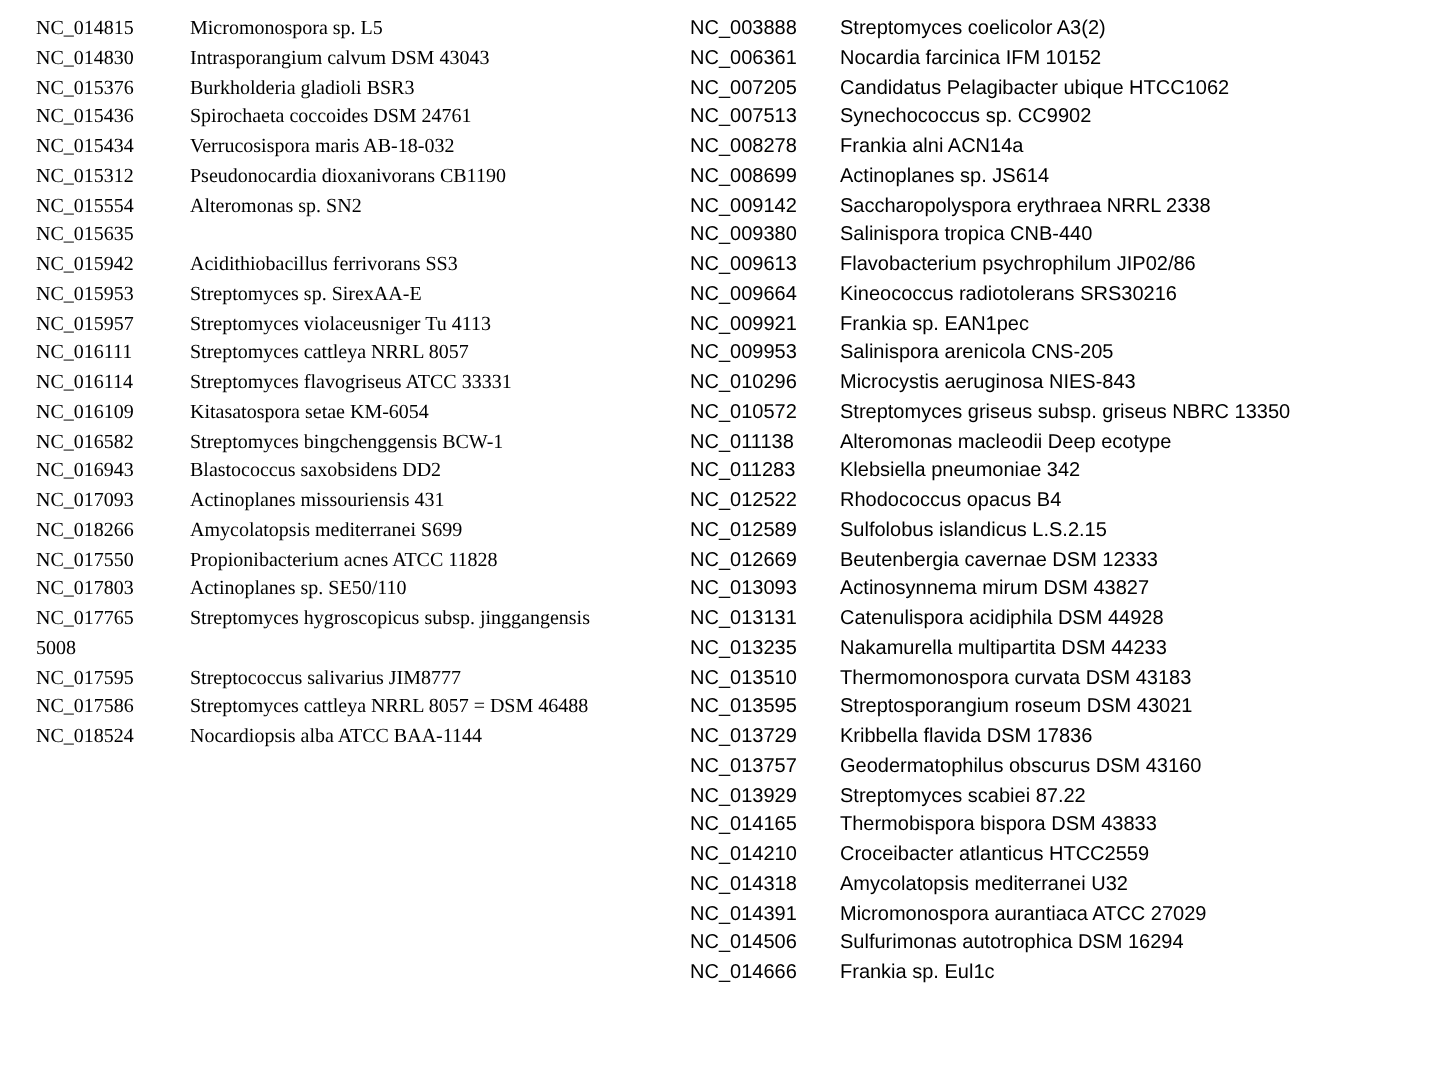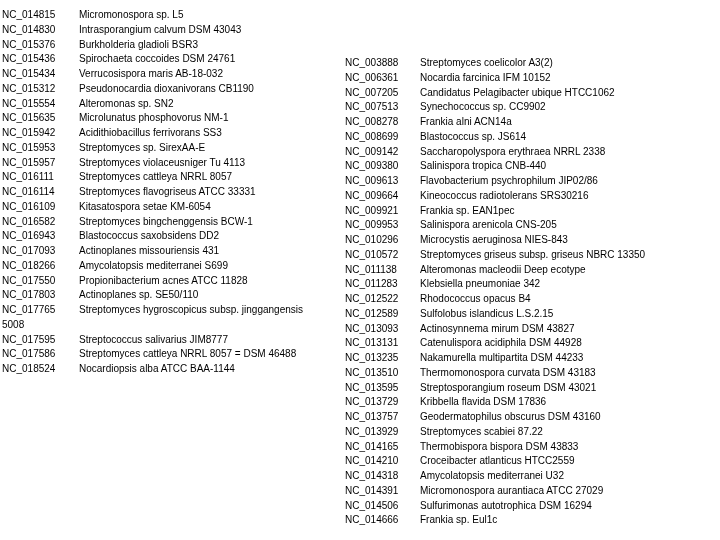--- a/index.html
+++ b/index.html
@@ -15,27 +15,27 @@
     overflow: hidden;
     font-family: "Liberation Sans", sans-serif;
     font-size: 10px;
     color: #000000;
   }
   .column {
     position: absolute;
     top: 8px;
   }
   #col-left {
-    left: 2px;
+    left: 18px;
     width: 322px;
+    font-family: Liberation Serif, serif;
   }
   #col-right {
     left: 345px;
     width: 372px;
-    margin-top: 48px;
   }
   .row {
     display: flex;
     align-items: baseline;
     line-height: 14.75px;
     height: 14.75px;
     white-space: nowrap;
   }
   .acc {
     flex: 0 0 77px;
@@ -77,21 +77,20 @@
       <div class="row">
         <span class="acc">NC_015312</span>
         <span class="org">Pseudonocardia dioxanivorans CB1190</span>
       </div>
       <div class="row">
         <span class="acc">NC_015554</span>
         <span class="org">Alteromonas sp. SN2</span>
       </div>
       <div class="row">
         <span class="acc">NC_015635</span>
-        <span class="org">Microlunatus phosphovorus NM-1</span>
       </div>
       <div class="row">
         <span class="acc">NC_015942</span>
         <span class="org">Acidithiobacillus ferrivorans SS3</span>
       </div>
       <div class="row">
         <span class="acc">NC_015953</span>
         <span class="org">Streptomyces sp. SirexAA-E</span>
       </div>
       <div class="row">
@@ -171,21 +170,21 @@
       <div class="row">
         <span class="acc">NC_007513</span>
         <span class="org">Synechococcus sp. CC9902</span>
       </div>
       <div class="row">
         <span class="acc">NC_008278</span>
         <span class="org">Frankia alni ACN14a</span>
       </div>
       <div class="row">
         <span class="acc">NC_008699</span>
-        <span class="org">Blastococcus sp. JS614</span>
+        <span class="org">Actinoplanes sp. JS614</span>
       </div>
       <div class="row">
         <span class="acc">NC_009142</span>
         <span class="org">Saccharopolyspora erythraea NRRL 2338</span>
       </div>
       <div class="row">
         <span class="acc">NC_009380</span>
         <span class="org">Salinispora tropica CNB-440</span>
       </div>
       <div class="row">
@@ -220,20 +219,24 @@
         <span class="acc">NC_011283</span>
         <span class="org">Klebsiella pneumoniae 342</span>
       </div>
       <div class="row">
         <span class="acc">NC_012522</span>
         <span class="org">Rhodococcus opacus B4</span>
       </div>
       <div class="row">
         <span class="acc">NC_012589</span>
         <span class="org">Sulfolobus islandicus L.S.2.15</span>
+      </div>
+      <div class="row">
+        <span class="acc">NC_012669</span>
+        <span class="org">Beutenbergia cavernae DSM 12333</span>
       </div>
       <div class="row">
         <span class="acc">NC_013093</span>
         <span class="org">Actinosynnema mirum DSM 43827</span>
       </div>
       <div class="row">
         <span class="acc">NC_013131</span>
         <span class="org">Catenulispora acidiphila DSM 44928</span>
       </div>
       <div class="row">

